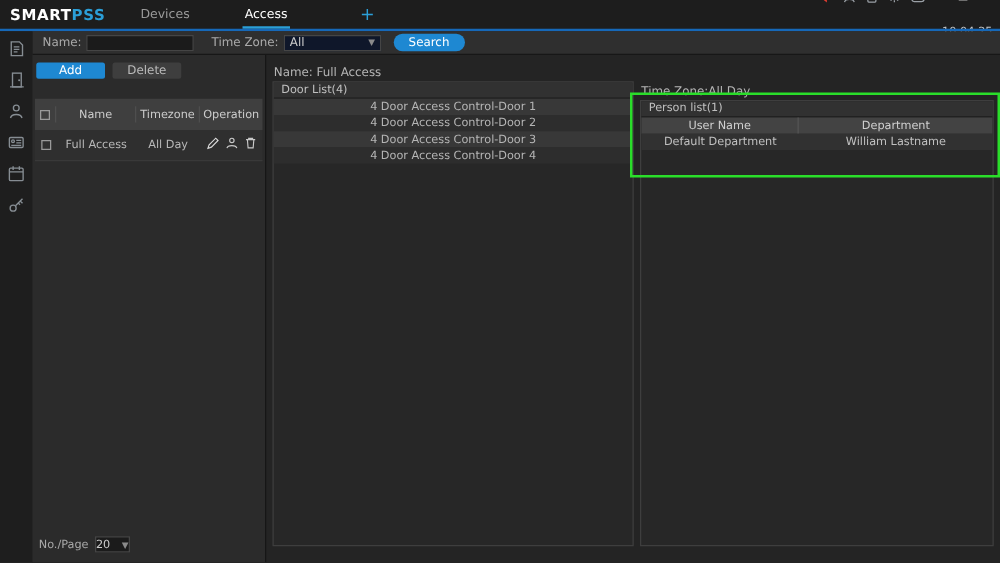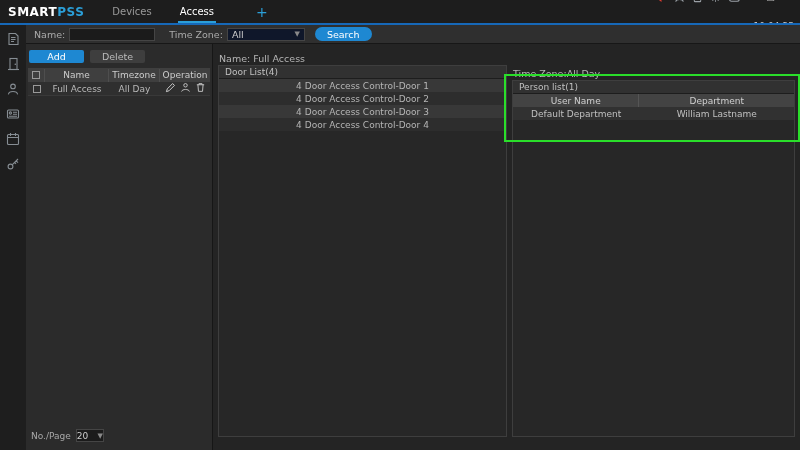--- a/index.html
+++ b/index.html
@@ -5,21 +5,21 @@
   * { margin:0; padding:0; box-sizing:border-box; }
   html,body { width:800px; height:450px; overflow:hidden; }
   body { font-family:"DejaVu Sans","Liberation Sans",sans-serif; background:#242424; color:#c2c2c2; }
   .app { position:relative; width:800px; height:450px; background:#242424; overflow:hidden; }
 
   
   .titlebar { position:absolute; top:0; left:0; right:0; height:23px; background:#1d1d1d; display:flex; align-items:center; padding:0 6px 0 8px; }
   .logo { font-size:12px; font-weight:bold; letter-spacing:.5px; white-space:nowrap; }
   .logo .smart { color:#ffffff; }
   .logo .pss { color:#2b9fd8; }
-  .tabs { display:flex; align-items:center; gap:24px; margin-left:26px; height:100%; }
+  .tabs { display:flex; align-items:center; gap:40px; margin-left:26px; height:100%; }
   .tab { font-size:10px; color:#9a9a9a; height:100%; display:flex; align-items:center; cursor:default; position:relative; padding:0 2px; }
   .tab.active { color:#ffffff; }
   .tab.active::after { content:""; position:absolute; left:0; right:0; bottom:0; height:2px; background:#2b9fd8; }
   .newtab { color:#2b9fd8; font-size:14px; margin-left:16px; line-height:1; }
   .tb-right { margin-left:auto; display:flex; flex-direction:column; align-items:flex-end; }
   .tb-icons { display:flex; align-items:center; gap:7px; height:11px; }
   .tb-icons .wicon { font-size:9px; color:#b8b8b8; line-height:1; width:11px; text-align:center; }
   .tb-time { font-size:9px; color:#c8c8c8; margin-top:18px; }
   .blue-line { position:absolute; top:23px; left:0; right:0; height:2px; background:#1668b8; }
 
@@ -31,26 +31,26 @@
   .tb-select .arrow { color:#8a8a8a; font-size:7px; }
   .btn-search { background:#1e88d2; color:#ffffff; font-size:9.5px; border:none; border-radius:8px; height:14px; padding:0 12px; font-family:inherit; }
   .gap12 { width:14px; }
 
   
   .iconstrip { position:absolute; top:25px; left:0; width:26px; bottom:0; background:#1e1e1e; display:flex; flex-direction:column; align-items:center; padding-top:7px; gap:11px; }
   .iconstrip svg { display:block; }
 
   
   .left-panel { position:absolute; top:44px; left:26px; width:187px; bottom:0; background:#2b2b2b; border-right:1px solid #161616; }
-  .lp-buttons { display:flex; gap:6px; padding:6px 3px 5px 3px; }
+  .lp-buttons { display:flex; gap:6px; padding:6px 3px 16px 3px; }
   .btn { height:13px; width:55px; font-size:9.5px; display:flex; align-items:center; justify-content:center; border:none; border-radius:2px; font-family:inherit; }
   .btn-add { background:#1e88d2; color:#ffffff; }
   .btn-delete { background:#3e3e3e; color:#bbbbbb; }
   .grid-table { margin:0 2px; font-size:9px; }
-  .g-row { display:grid; grid-template-columns:17px 64px 51px 50px; height:14px; align-items:center; }
+  .g-row { display:grid; grid-template-columns:17px 64px 51px 50px; height:25px; align-items:center; }
   .g-head { background:#3f3f3f; color:#cccccc; }
   .g-head > div { text-align:center; border-right:1px solid #4e4e4e; height:13px; display:flex; align-items:center; justify-content:center; }
   .g-head > div:last-child { border-right:none; }
   .g-body { background:#2f2f2f; border-bottom:1px solid #393939; color:#b8b8b8; }
   .g-body > div { text-align:center; display:flex; align-items:center; justify-content:center; }
   .cbx { width:8px; height:8px; border:1px solid #9a9a9a; display:inline-block; background:transparent; }
   .ops { display:flex; gap:4px; align-items:center; justify-content:center; }
   .pager { position:absolute; bottom:8px; left:5px; display:flex; align-items:center; gap:5px; font-size:9px; color:#a8a8a8; }
   .pg-select { width:28px; height:13px; background:#1b1b1b; border:1px solid #454545; display:flex; align-items:center; justify-content:space-between; padding:0 0; color:#cccccc; }
   .pg-select .arrow { color:#8a8a8a; font-size:7px; }

